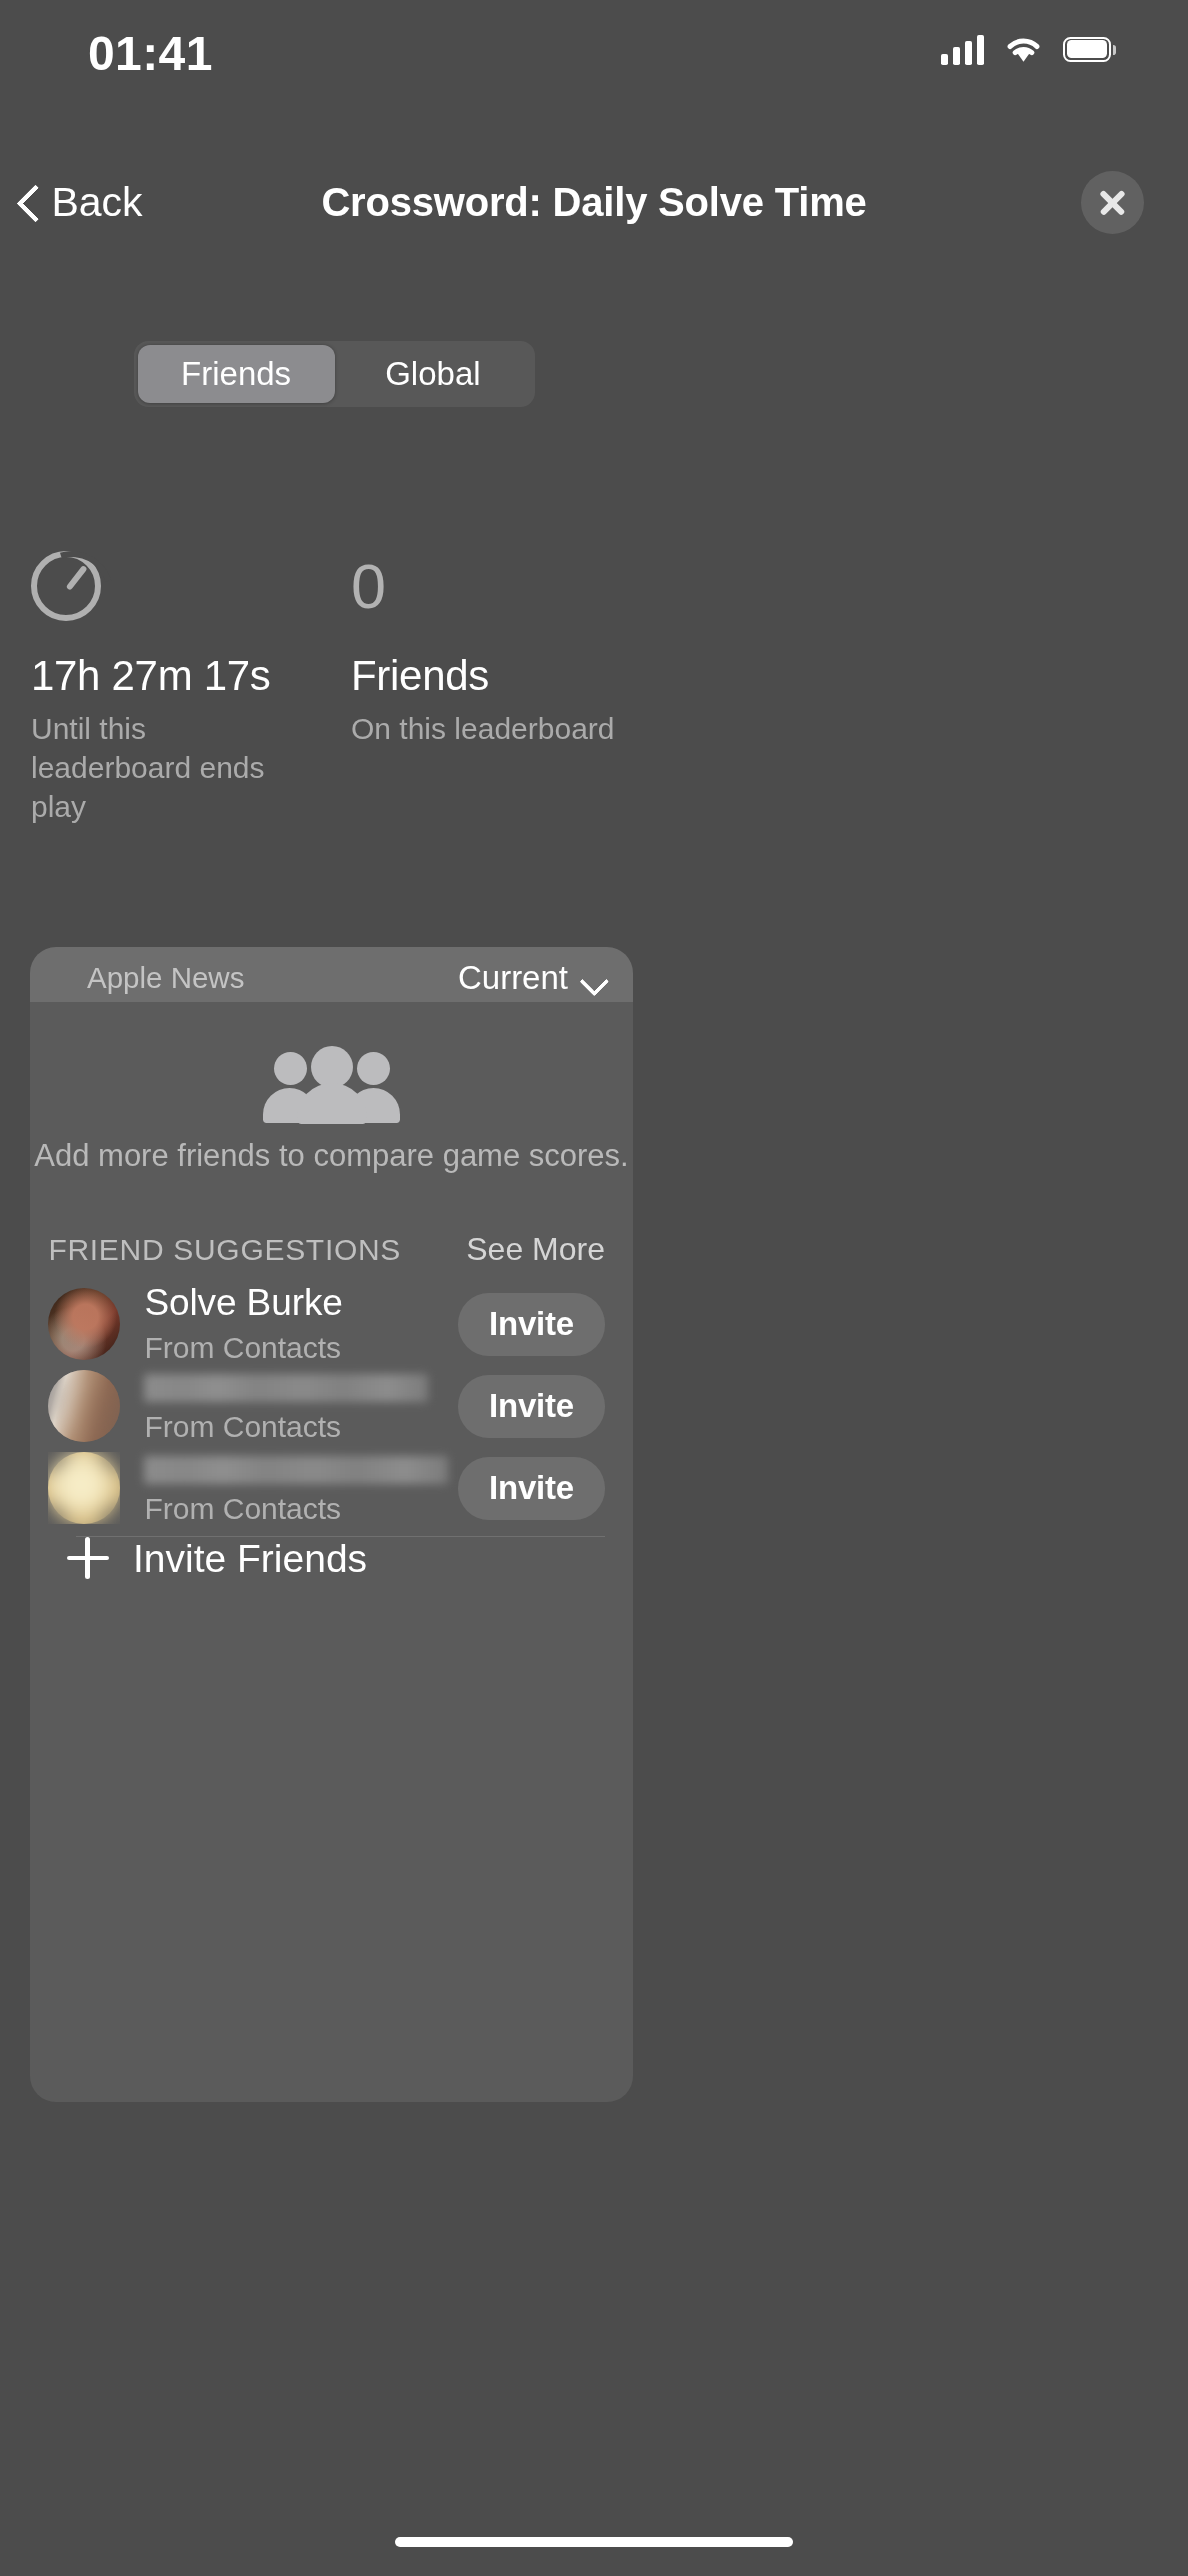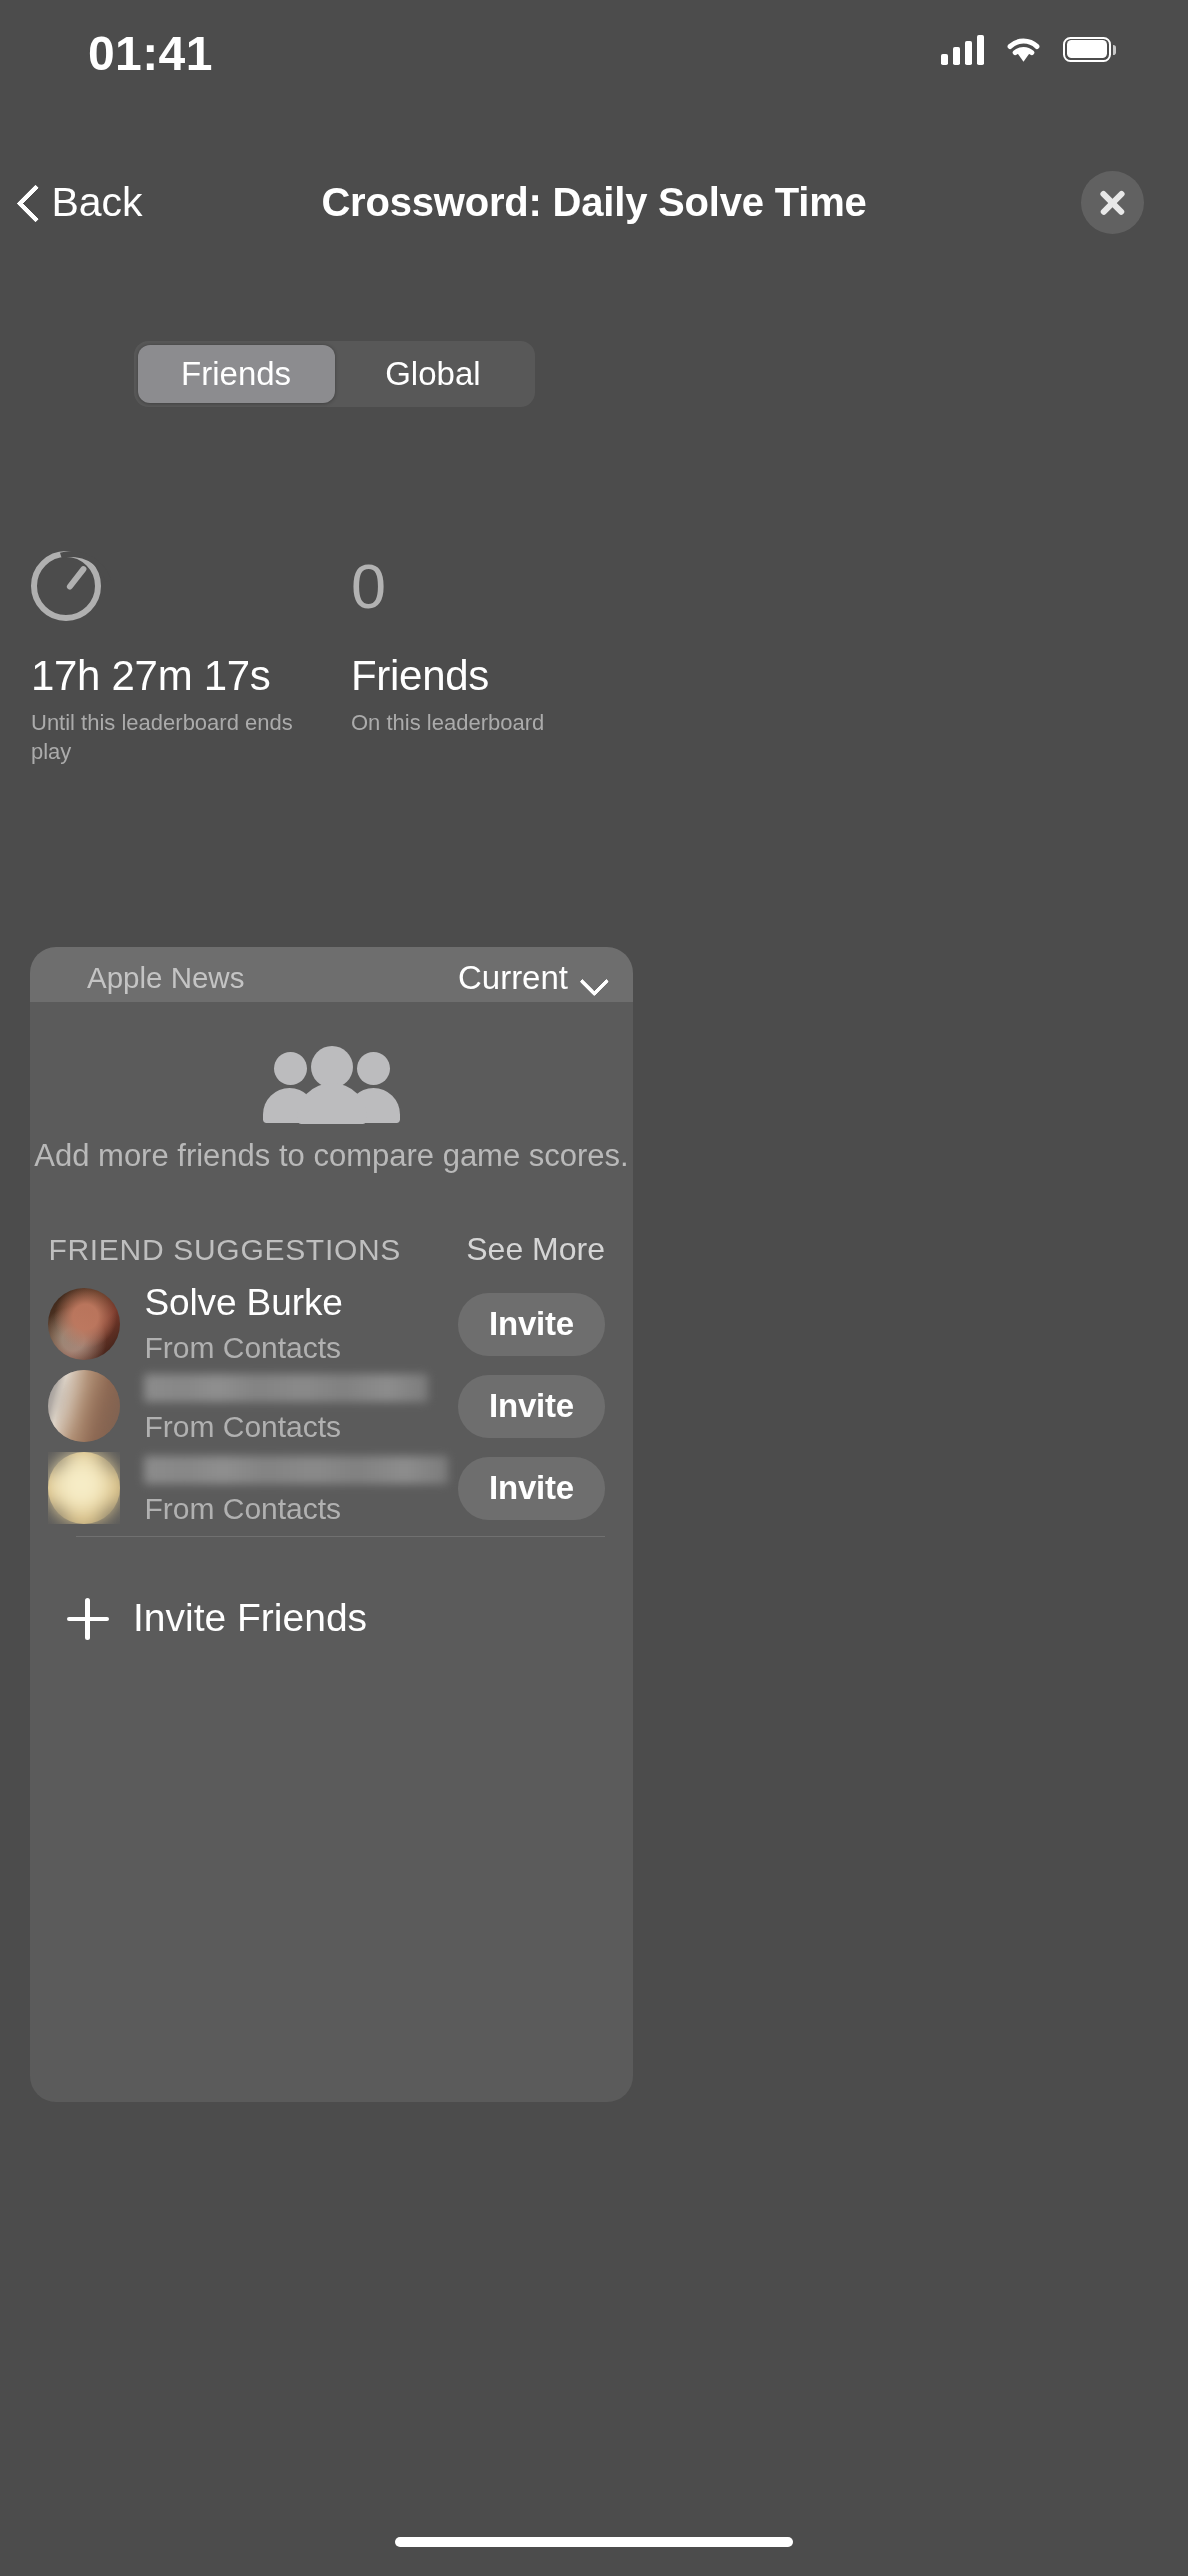--- a/index.html
+++ b/index.html
@@ -126,21 +126,21 @@
     border-top-color:#4c4c4c; transform:rotate(28deg);
   }
   .stat-zero{
     font-size:63px; color:#b2b2b2; line-height:88px; font-weight:400;
   }
   .stat-value{
     margin-top:24px; font-size:42px; color:#ffffff; font-weight:400;
     line-height:1.05; letter-spacing:-0.3px;
   }
   .stat-caption{
-    margin-top:11px; font-size:22px; color:#ababab; line-height:1.3;
+    margin-top:11px; font-size:30px; color:#ababab; line-height:1.3;
     max-width:276px;
   }
   .stat.right .stat-caption{ max-width:369px; }
 
   
   .card{
     position:absolute; left:30px; top:947px;
     width:603px; height:235px;
     border-radius:26px 26px 0 0;
     background:#6e6e6e;
@@ -252,21 +252,21 @@
     flex:0 0 auto; height:63px; padding:0 31px; border-radius:31px;
     background:#6e6e6e; color:#ffffff; font-size:33px; font-weight:700;
     display:flex; align-items:center; justify-content:center; cursor:pointer;
     border:none; font-family:inherit; letter-spacing:-0.2px;
   }
   .row-divider{
     height:0.9px; background:rgba(255,255,255,0.13);
     margin:7.4px 28px 0 46px;
   }
   .footer-row{
-    height:103px; display:flex; align-items:flex-end; padding:0 28px 0 37px;
+    height:103px; display:flex; align-items:flex-start; padding:0 28px 0 37px;
     cursor:pointer;
   }
   .plus-icon{
     width:42px; height:42px; position:relative; display:block; flex:0 0 42px;
   }
   .plus-icon::before{
     content:''; position:absolute; left:0; top:18.4px; width:42px; height:4.6px;
     background:#ffffff; border-radius:2.8px;
   }
   .plus-icon::after{

